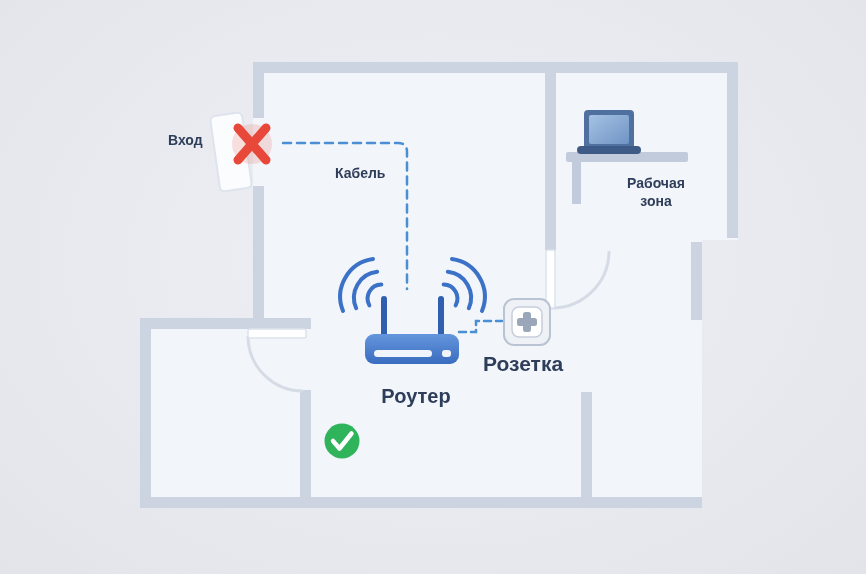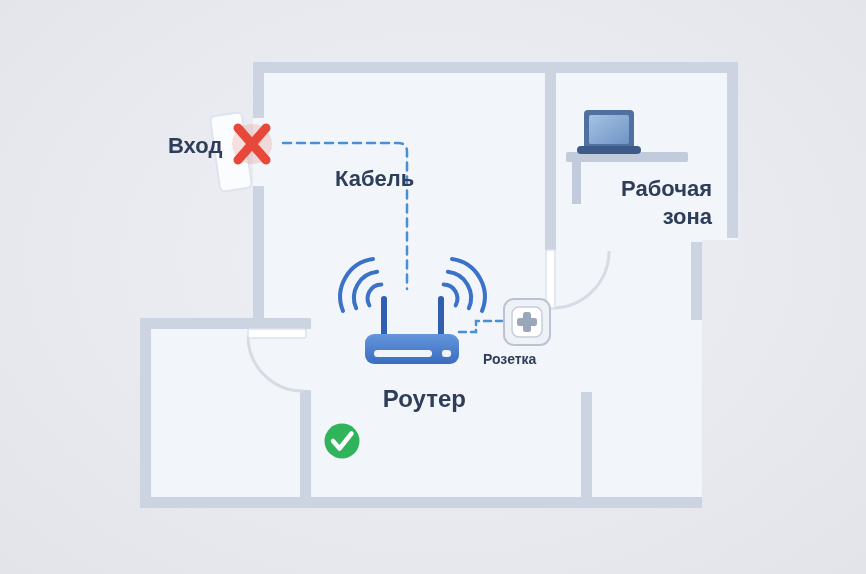--- a/index.html
+++ b/index.html
@@ -7,23 +7,23 @@
     position:relative;width:866px;height:574px;overflow:hidden;
     background:radial-gradient(ellipse at 50% 45%, #eef0f5 0%, #e8eaef 55%, #e2e4ea 100%);
     font-family:"Liberation Sans", sans-serif;
   }
   .plan-svg{position:absolute;left:0;top:0;}
   .label{position:absolute;white-space:pre-line;line-height:1.28;}
   .t-dark{color:#2e3d59;}
   .t-red{color:#e8483a;}
   .t-green{color:#2fb45c;}
   .fw{font-weight:700;}
-  .s17{font-size:22px;}
-  .s18{font-size:24px;}
-  .center{text-align:right;}
+  .s17{font-size:14px;}
+  .s18{font-size:20px;}
+  .center{text-align:center;}
 </style>
 </head>
 <body>
 
 <div class="stage">
 
   <svg class="plan-svg" width="866" height="574" viewBox="0 0 866 574">
     <defs>
       <linearGradient id="routerGrad" x1="0" y1="0" x2="0" y2="1">
         <stop offset="0" stop-color="#6496dd"></stop>
@@ -126,16 +126,16 @@
   <div class="label t-dark fw s17" style="left:168px;top:132px;">Вход</div>
 
   <div class="label t-dark fw s17" style="left:335px;top:165px;">Кабель</div>
 
 
   <div class="label t-dark fw s17 center" style="left:600px;top:175px;width:112px;">Рабочая
 зона</div>
 
   <div class="label t-dark fw s18 center" style="left:366px;top:384px;width:100px;">Роутер</div>
 
-  <div class="label t-dark fw s17" style="left:483px;top:351px;font-size:14px;">Розетка</div>
+  <div class="label t-dark fw s17" style="left:483px;top:351px;font-size:21px;">Розетка</div>
 
 
 </div>
 
 </body></html>

